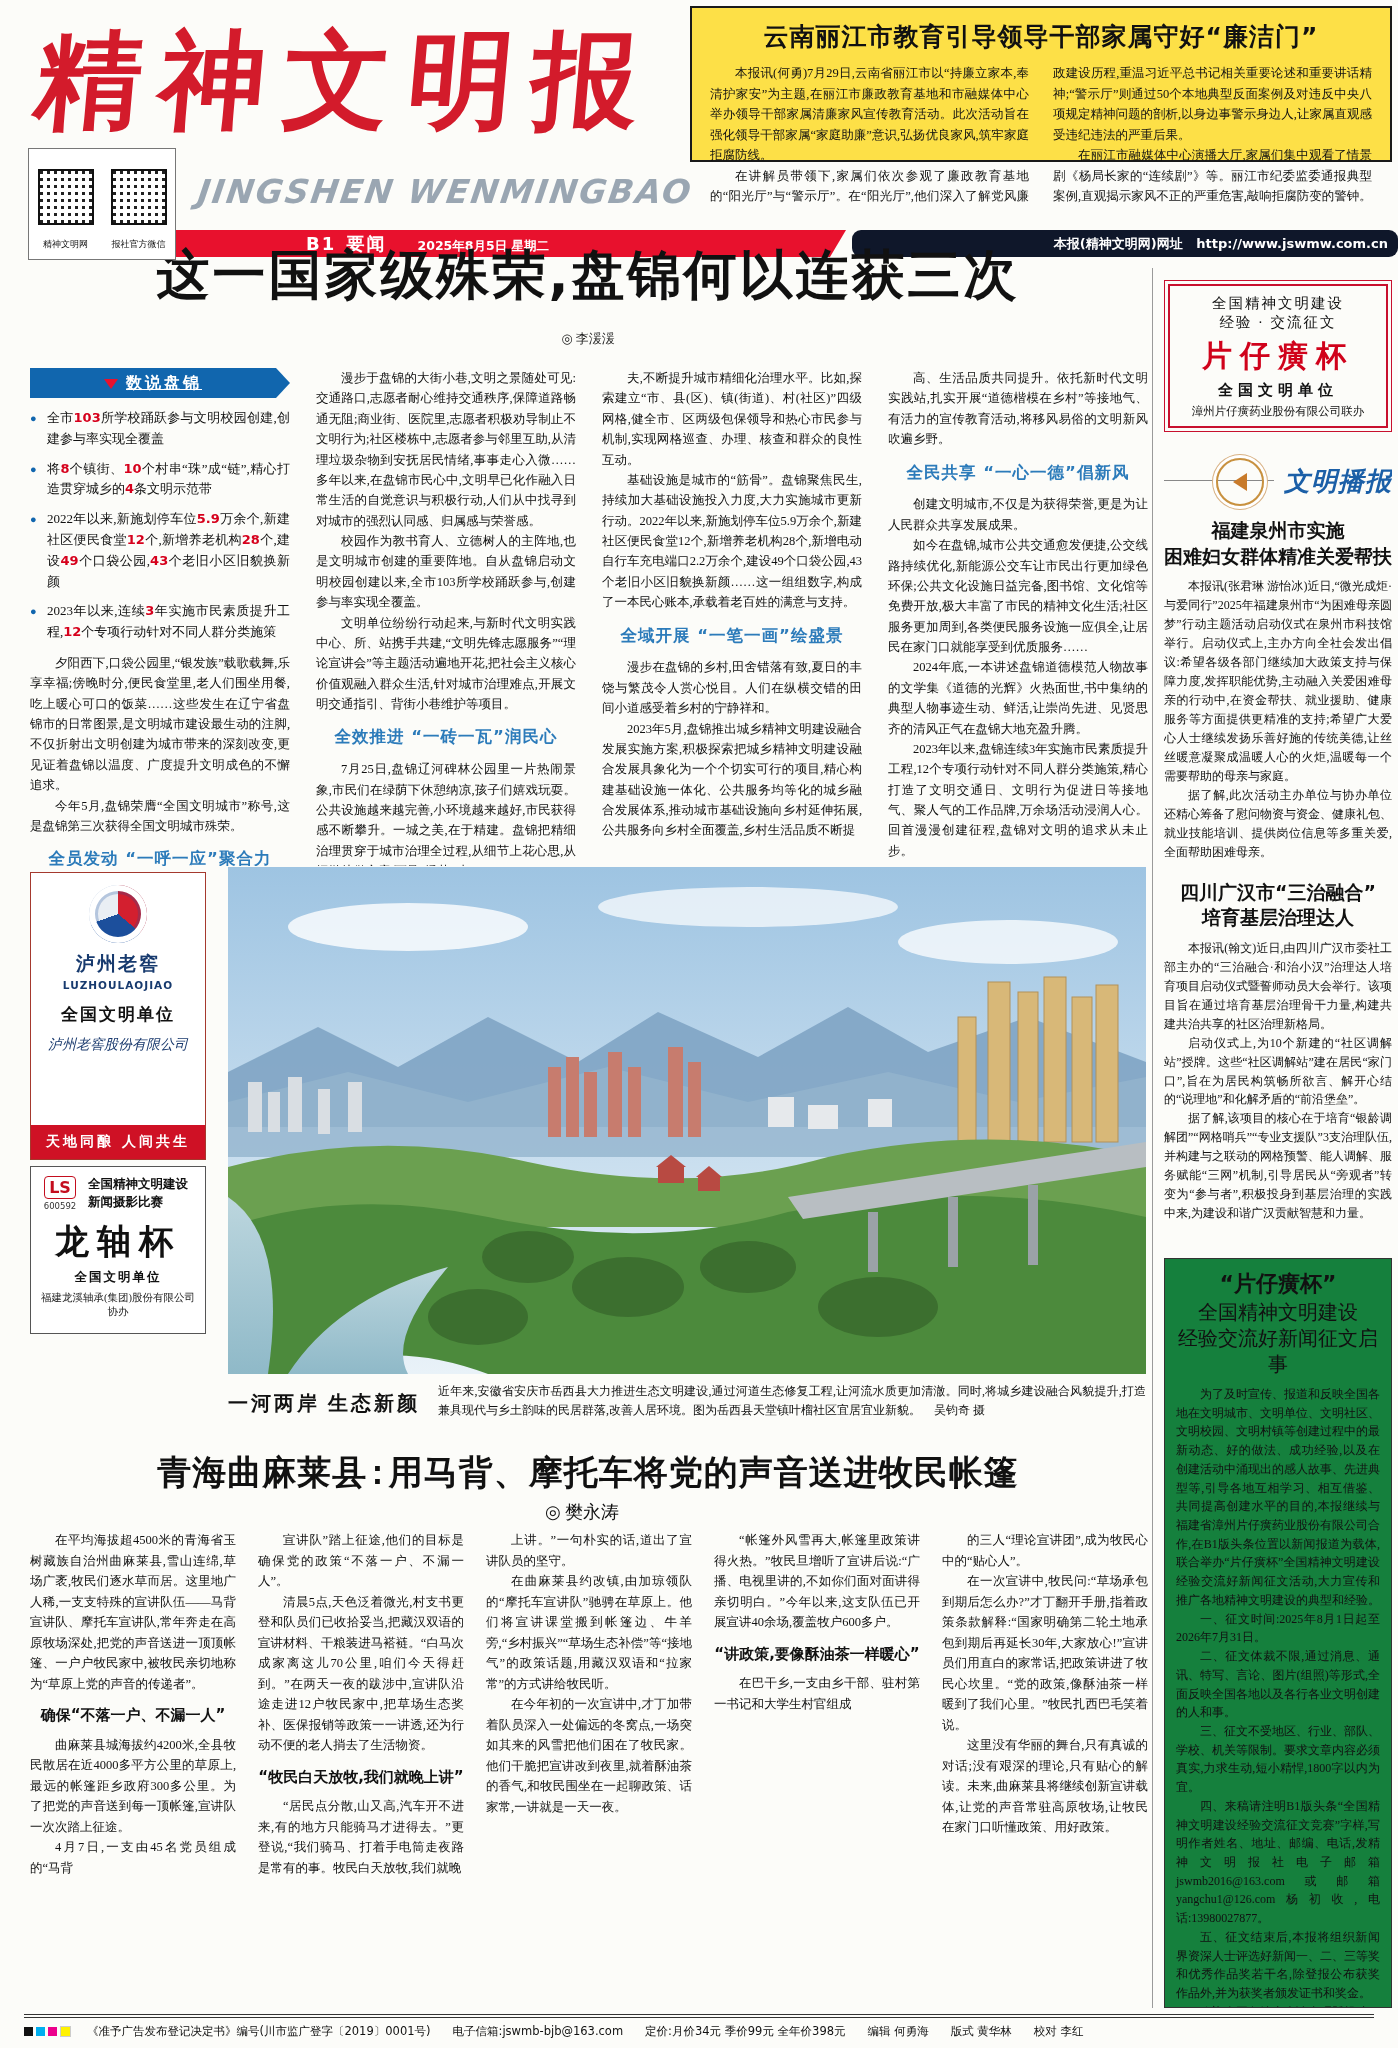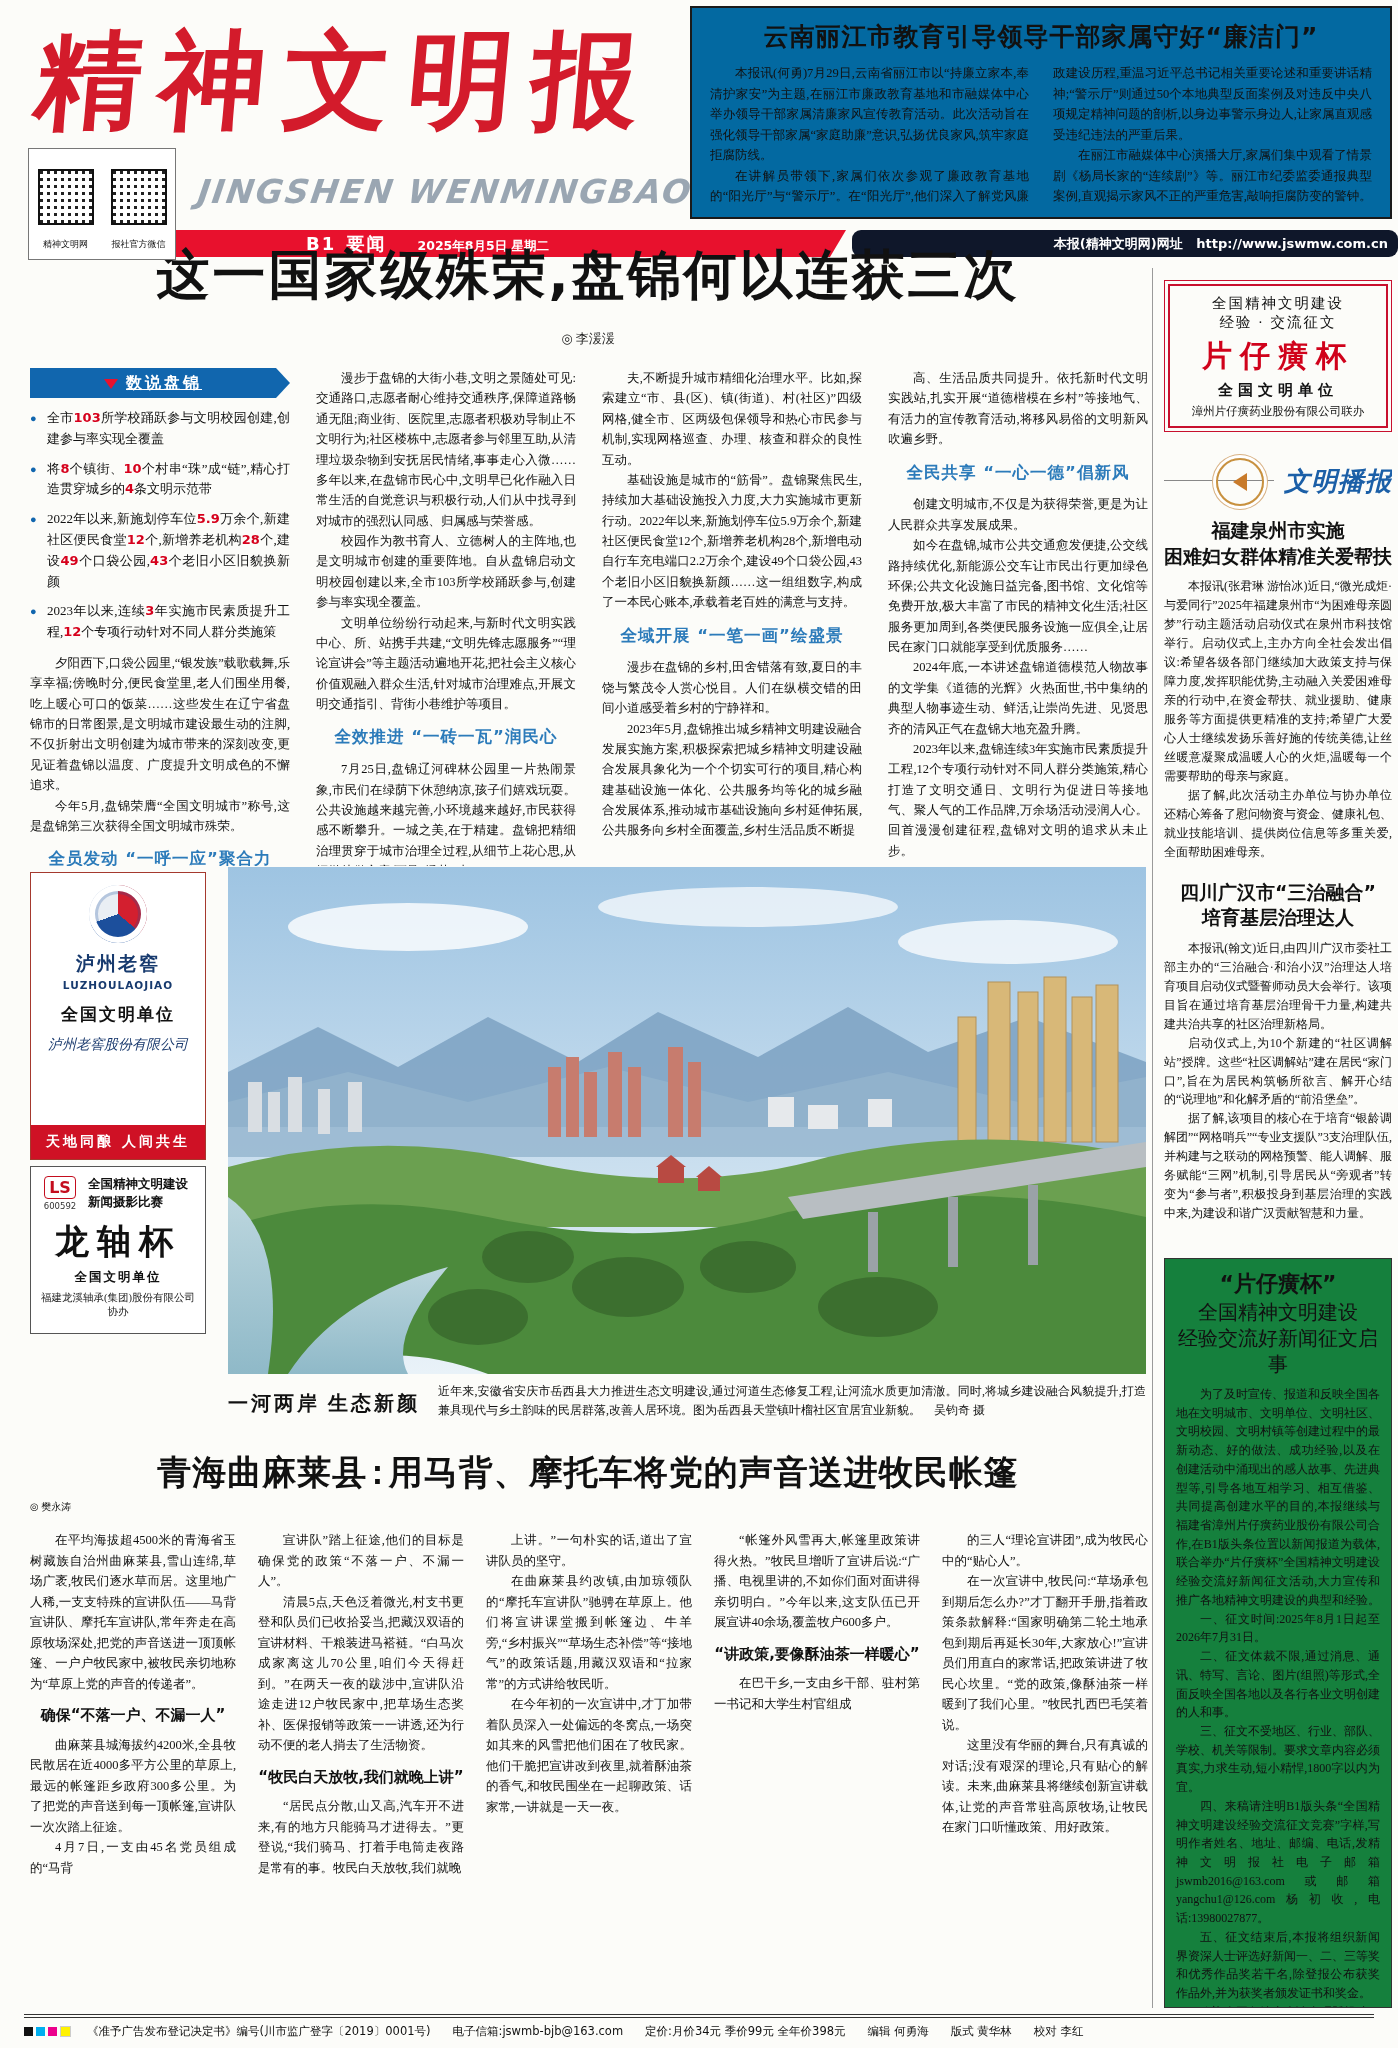--- a/index.html
+++ b/index.html
@@ -15,22 +15,22 @@
     font-weight:900;font-style:italic;font-size:33px;color:#9aa6b2;letter-spacing:2px;transform:skewX(-8deg);}
   #qr-box{left:28px;top:148px;width:148px;height:112px;border:1px solid #777;background:#fff;z-index:6;
     display:flex;flex-wrap:wrap;justify-content:space-around;align-items:flex-start;padding-top:20px;box-sizing:border-box;}
   .qr{width:52px;height:52px;background:
       repeating-linear-gradient(0deg,#111 0 3px,#fff 3px 7px),
       repeating-linear-gradient(90deg,#111 0 3px,#fff 3px 7px);
       background-blend-mode:screen;border:2px solid #111;}
   .qr-label{width:64px;text-align:center;font-size:9px;margin-top:4px;font-family:"DejaVu Sans",sans-serif;}
 
   
-  #top-box{left:690px;top:6px;width:702px;height:213px;border:2px solid #1a1a1a;
-    padding:10px 18px 8px;box-sizing:border-box;background:#0369a1;}
+  #top-box{left:690px;top:6px;width:702px;height:156px;border:2px solid #1a1a1a;
+    padding:10px 18px 8px;box-sizing:border-box;background:#fde047;}
   .tb-title{font-family:"DejaVu Sans",sans-serif;font-weight:900;font-size:25px;text-align:center;margin:2px 0 10px;letter-spacing:1px;}
   .tb-body{column-count:2;column-gap:24px;height:146px;overflow:hidden;font-size:12.5px;line-height:1.64;text-align:justify;}
   .p{margin:0;text-indent:2em;}
 
   
   #bar{left:0;top:230px;width:1398px;height:27px;}
   .bar-blue{position:absolute;left:852px;right:0;top:0;bottom:0;background:#0f172a;color:#fff;
     font-family:"DejaVu Sans",sans-serif;font-weight:bold;font-size:13px;line-height:27px;text-align:right;padding-right:10px;border-radius:9px;}
   .bar-red{position:absolute;left:174px;width:672px;top:0;bottom:0;background:#e8112d;color:#fff;
     clip-path:polygon(0 0,100% 0,calc(100% - 16px) 100%,0 100%);line-height:27px;padding-left:132px;box-sizing:border-box;
@@ -116,21 +116,21 @@
   #notice{left:1164px;top:1258px;width:228px;height:750px;border:1px solid #333;background:#15803d;
     padding:10px 11px;box-sizing:border-box;overflow:hidden;}
   .nt-t1{text-align:center;font-family:"DejaVu Sans",sans-serif;font-weight:900;font-size:22px;}
   .nt-t2{text-align:center;font-size:20px;line-height:1.3;}
   .nt-body{margin-top:8px;}
   .nt-body p{margin:0;text-indent:2em;font-size:12px;line-height:1.56;text-align:justify;}
 
   
   #bottom-h1{left:30px;top:1450px;width:1116px;text-align:center;font-family:Liberation Mono, monospace;
     font-weight:900;font-size:34px;letter-spacing:1px;}
-  #bottom-by{left:30px;top:1500px;width:1116px;text-align:left;font-size:10px;}
+  #bottom-by{left:24px;top:1500px;width:1116px;text-align:center;font-size:18px;}
   #bottom-cols{left:30px;top:1530px;width:1118px;height:484px;display:flex;gap:22px;overflow:hidden;}
   .bcol{flex:1;min-width:0;font-size:12.5px;line-height:1.64;text-align:justify;}
   .subb{font-family:"DejaVu Sans",sans-serif;font-weight:bold;font-size:15px;text-align:center;margin:9px 0 7px;}
 
   
   #footer{left:24px;top:2014px;width:1350px;border-top:4px double #333;padding-top:6px;
     display:flex;align-items:center;gap:16px;font-family:"DejaVu Sans",sans-serif;font-size:11.5px;color:#111;}
   .marks{display:flex;gap:3px;align-items:center;}
   .mk{width:9px;height:9px;display:inline-block;}
 </style>

